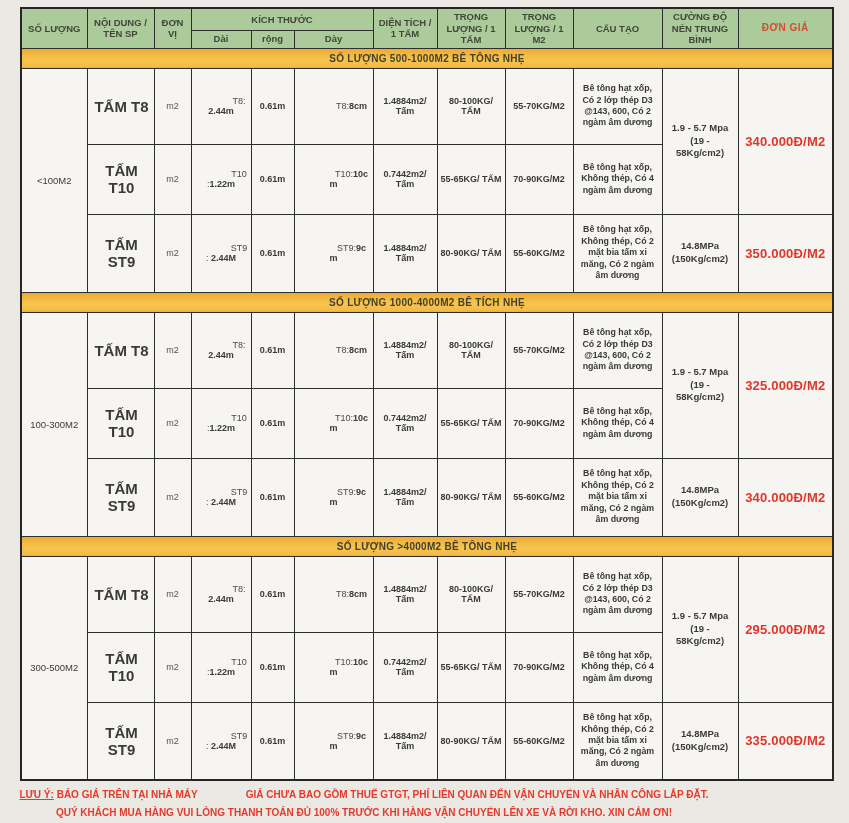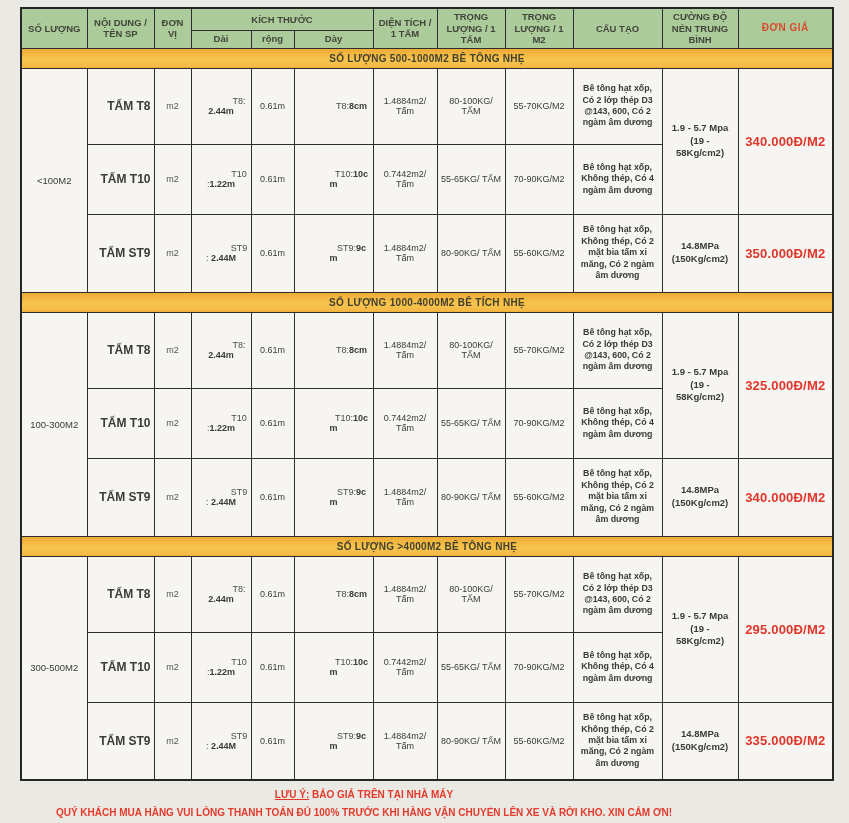--- a/index.html
+++ b/index.html
@@ -40,25 +40,25 @@
   td.banner{
     background:linear-gradient(#eda934,#f7c54e 60%,#f3b843);
     font-size:10px;
     font-weight:bold;
     color:#43402e;
     letter-spacing:.3px;
   }
   tr.r0{height:76px;} tr.r1{height:70px;} tr.r2{height:78px;}
   td.cell{font-size:9px;background:#f6f5f1;color:#3a3a3a;}
   td.qty{font-weight:normal;font-size:9.5px;}
-  td.name{font-weight:bold;font-size:12px;text-align:right;padding-left:5px;}
+  td.name{font-weight:bold;font-size:15px;text-align:center;padding-left:5px;}
   td.unit{font-weight:normal;color:#555;}
   td.dim .pre{font-weight:normal;color:#4a4a4a;margin-left:36px;}
   td.dim .val{font-weight:bold;}
-  td.num{font-weight:normal;}
+  td.num{font-weight:bold;}
   td.structure{font-weight:bold;font-size:8.8px;line-height:1.3;padding:2px 4px;}
   td.strength{font-weight:bold;font-size:9.5px;white-space:pre-line;line-height:1.35;}
   td.price{color:#e1352a;font-weight:bold;font-size:13px;letter-spacing:.2px;}
   .notes{
     position:absolute;
     top:786px;left:0;width:728px;
     color:#e43a2c;
     font-weight:bold;
     font-size:10px;
     text-align:center;
@@ -235,15 +235,16 @@
 (150Kg/cm2)</td>
           <td class="cell price">335.000Đ/M2</td>
         </tr>
       </tbody>
   </table>
 </div>
 
 <div class="notes">
   <div class="l1">
     <span><span class="lbl">LƯU Ý:</span> <span>BÁO GIÁ TRÊN TẠI NHÀ MÁY</span></span>
+    <span>GIÁ CHƯA BAO GỒM THUẾ GTGT, PHÍ LIÊN QUAN ĐẾN VẬN CHUYỂN VÀ NHÂN CÔNG LẮP ĐẶT.</span>
   </div>
   <div>QUÝ KHÁCH MUA HÀNG VUI LÒNG THANH TOÁN ĐỦ 100% TRƯỚC KHI HÀNG VẬN CHUYỂN LÊN XE VÀ RỜI KHO. XIN CẢM ƠN!</div>
 </div>
 
 </body></html>

